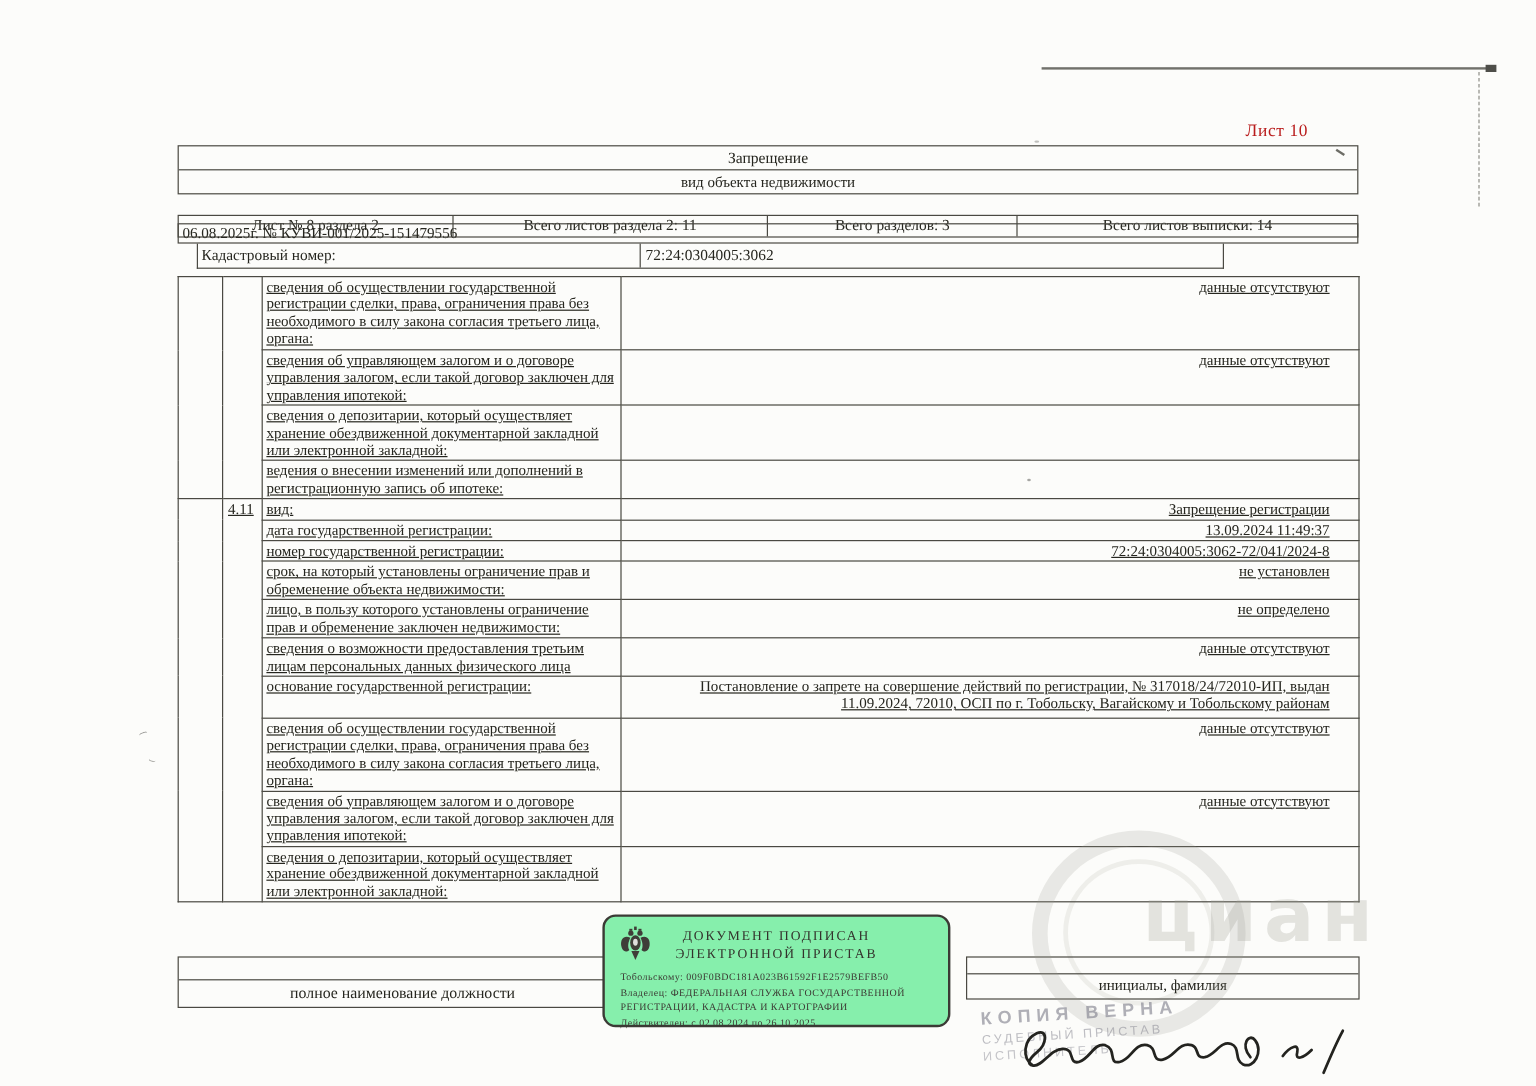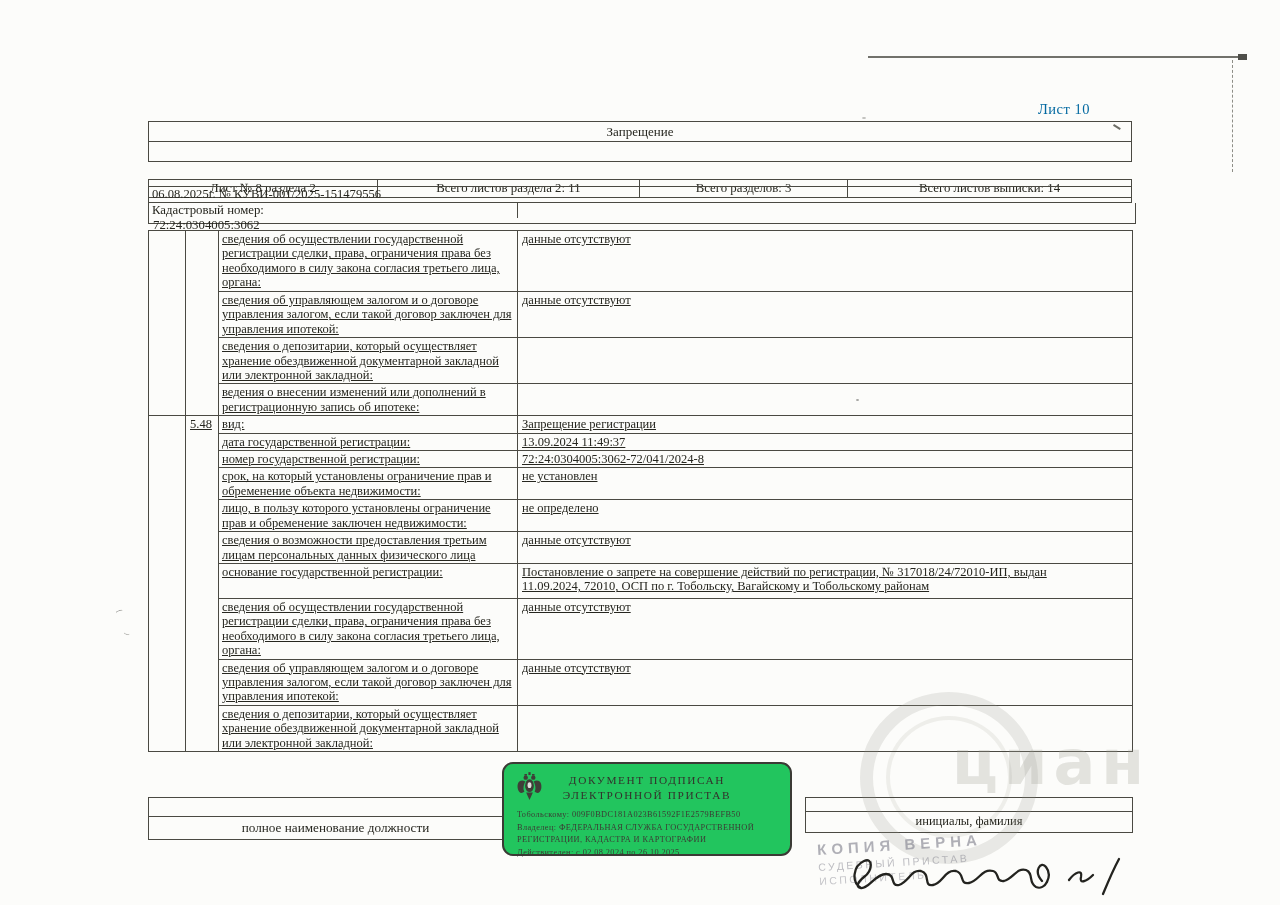--- a/index.html
+++ b/index.html
@@ -14,21 +14,21 @@
     width: 1280px; height: 905px;
     background: #fcfcfa;
     color: #26261f;
   }
   
   .abs { position: absolute; }
   .bx { border: 1.5px solid #4a4942; background: transparent; }
 
   .sheet-label {
     position: absolute; left: 1038px; top: 101px;
-    font-size: 14.5px; color: #0369a1; letter-spacing: 0.5px;
+    font-size: 14.5px; color: #b91c1c; letter-spacing: 0.5px;
   }
 
   
   .obj-box { left: 148px; top: 121px; width: 984px; height: 41px; }
   .obj-box .r1, .obj-box .r2 {
     height: 20px; display: flex; align-items: center; justify-content: center;
     font-size: 13px;
   }
   .obj-box .r1 { border-bottom: 1.4px solid #4a4942; }
   .obj-box .r2 { font-size: 12.5px; }
@@ -37,50 +37,50 @@
   .sheetinfo { left: 148px; top: 179px; width: 984px; height: 19px; display: flex; }
   .sheetinfo .cell {
     display: flex; align-items: center; justify-content: center;
     font-size: 12.8px; border-right: 1.5px solid #4a4942; height: 100%;
   }
   .sheetinfo .cell:last-child { border-right: none; }
   .si-c0 { width: 23.3%; } .si-c1 { width: 26.7%; } .si-c2 { width: 21.2%; } .si-c3 { width: 28.8%; }
 
   .daterow { left: 148px; top: 186px; width: 984px; height: 17px;
     font-size: 12.6px; display: flex; align-items: center; padding-left: 3px; }
-  .cadrow { left: 148px; top: 203px; width: 988px; height: 21px; display: flex; border-top: none; flex-direction: column; }
+  .cadrow { left: 164px; top: 203px; width: 856px; height: 21px; display: flex; border-top: none; }
   .cadrow .lblc { width: 369px; border-right: 1.5px solid #4a4942; display: flex; align-items: center; padding-left: 3px; font-size: 12.8px; }
   .cadrow .valc { flex: 1; display: flex; align-items: center; padding-left: 4px; font-size: 12.8px; }
 
   
   .main-table { position: absolute; left: 148px; top: 230px; }
   table { border-collapse: collapse; table-layout: fixed; width: 984px; }
   td { border: 1.4px solid #4a4942; vertical-align: top; font-size: 12.5px; line-height: 14.4px; text-decoration: underline; }
   table { border: 1.8px solid #3f3e38; }
   td.c1 { width: 37px; }
   td.c2 { width: 33px; padding: 1px 2px 0 4px; }
   td.lbl { width: 299px; padding: 1px 4px 1px 3px; }
-  td.val { width: 615px; padding: 1px 24px 1px 4px; }
+  td.val { width: 615px; padding: 1px 24px 1px 4px; text-align: right; }
   tr.h61 { height: 61px; } tr.h45 { height: 45px; } tr.h46 { height: 46px; }
   tr.h31 { height: 31px; } tr.h30 { height: 30px; } tr.h35 { height: 35px; }
   tr.h17 { height: 17px; } tr.h60 { height: 60px; }
 
   
   .pos-box { left: 148px; top: 797px; width: 375px; height: 43px; }
   .pos-box .sigrow { height: 19px; border-bottom: 1.4px solid #4a4942; }
   .pos-box .caprow { height: 21px; display: flex; align-items: center; justify-content: center; font-size: 13.2px; }
   .name-box { left: 805px; top: 797px; width: 328px; height: 36px; }
   .name-box .sigrow { height: 14px; border-bottom: 1.4px solid #4a4942; }
   .name-box .caprow { height: 19px; display: flex; align-items: center; justify-content: center; font-size: 12.5px; }
 
   
   .esig {
     left: 502px; top: 762px; width: 290px; height: 94px;
     border: 2.2px solid #3b3a35; border-radius: 11px;
-    background: #22c55e; z-index: 5; padding-top: 9px;
+    background: #86efac; z-index: 5; padding-top: 9px;
   }
   .esig .ttl { text-align: center; font-size: 11.3px; letter-spacing: 1.6px; color: #33322c; line-height: 15px; }
   .esig .eagle { position: absolute; left: 12px; top: 7px; width: 27px; height: 31px; }
   .esig .small { padding: 1px 10px 0 13px; font-size: 8.3px; letter-spacing: 0.4px; color: #3c3b34; line-height: 11.5px; white-space: nowrap; }
   .esig .small.first { margin-top: 5px; }
 
   
   .wm-ring {
     position: absolute; left: 860px; top: 692px; width: 178px; height: 172px;
     border: 13px solid rgba(156,154,144,0.20); border-radius: 50%;
@@ -129,20 +129,21 @@
   <div class="speck4"></div>
 
   <div class="wm-ring"></div>
   <div class="wm-ring-inner"></div>
   <div class="wm-text">циан</div>
 
   <div class="sheet-label">Лист 10</div>
 
   <div class="abs bx obj-box">
     <div class="r1">Запрещение</div>
+    <div class="r2">вид объекта недвижимости</div>
   </div>
 
   <div class="abs bx sheetinfo">
     <div class="cell si-c0">Лист № 8 раздела 2</div>
     <div class="cell si-c1">Всего листов раздела 2: 11</div>
     <div class="cell si-c2">Всего разделов: 3</div>
     <div class="cell si-c3">Всего листов выписки: 14</div>
   </div>
 
   <div class="abs bx daterow">06.08.2025г. № КУВИ-001/2025-151479556</div>
@@ -174,21 +175,21 @@
         <tr class="h45">
           <td class="lbl">сведения о депозитарии, который осуществляет хранение обездвиженной документарной закладной или электронной закладной:</td>
           <td class="val"></td>
         </tr>
         <tr class="h31">
           <td class="lbl">ведения о внесении изменений или дополнений в регистрационную запись об ипотеке:</td>
           <td class="val"></td>
         </tr>
         <tr class="h17">
           <td class="c1" rowspan="10"></td>
-          <td class="c2" rowspan="10">5.48</td>
+          <td class="c2" rowspan="10">4.11</td>
           <td class="lbl">вид:</td>
           <td class="val">Запрещение регистрации</td>
         </tr>
         <tr class="h17">
           <td class="lbl">дата государственной регистрации:</td>
           <td class="val">13.09.2024 11:49:37</td>
         </tr>
         <tr class="h17">
           <td class="lbl">номер государственной регистрации:</td>
           <td class="val">72:24:0304005:3062-72/041/2024-8</td>

